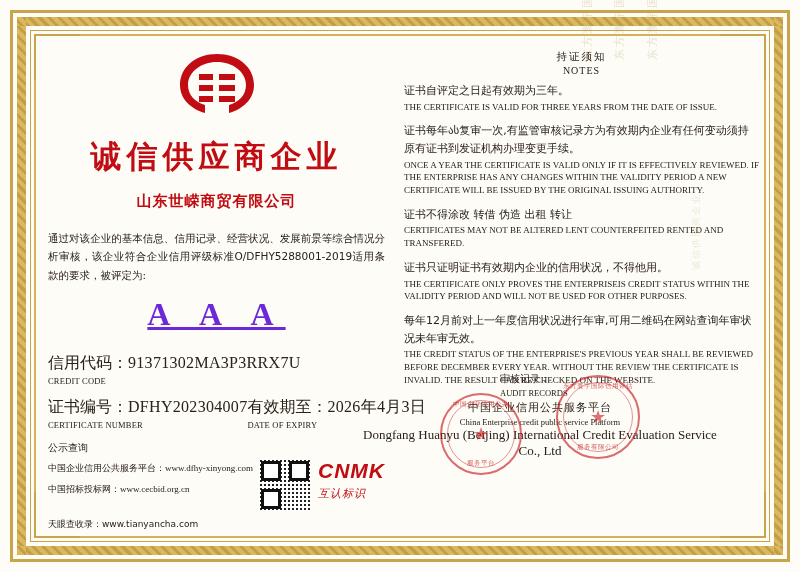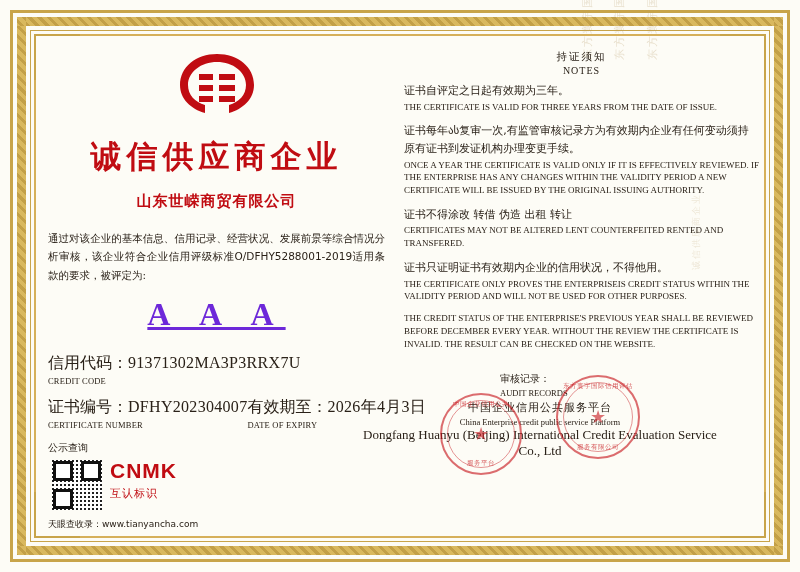--- a/index.html
+++ b/index.html
@@ -213,20 +213,21 @@
     font-family: "DejaVu Sans", sans-serif;
     margin-bottom: 8px;
     white-space: nowrap;
   }
   .pub-line .url { font-family: "Liberation Serif", serif; }
   .qr-area {
     display: flex;
     align-items: flex-start;
     margin-left: 4px;
     margin-top: -2px;
+    font-style: italic;
   }
   .qr {
     width: 50px;
     height: 50px;
     background:
       repeating-linear-gradient(0deg, #111 0 2px, #fff 2px 4px),
       repeating-linear-gradient(90deg, #111 0 2px, #fff 2px 4px);
     background-blend-mode: screen;
     position: relative;
   }
@@ -452,20 +453,28 @@
             <div class="d-cn"><span>有效期至：</span><span class="d-val">2026年4月3日</span></div>
             <div class="d-en">DATE OF EXPIRY</div>
           </div>
         </div>
 
       </div>
 
       <div class="publicity">
         <div class="pub-title">公示查询</div>
         <div class="pub-body">
+          <div class="pub-lines">
+            <div class="pub-line">
+              <span>中国企业信用公共服务平台：</span><span class="url">www.dfhy-xinyong.com</span>
+            </div>
+            <div class="pub-line">
+              <span>中国招标投标网：</span><span class="url">www.cecbid.org.cn</span>
+            </div>
+          </div>
           <div class="qr-area">
             <div class="qr">
                 <span class="qr-dot"></span>
               </div>
             <div class="cnmk">
               <div class="cnmk-text">CNMK</div>
               <div class="cnmk-sub">互认标识</div>
             </div>
           </div>
         </div>
@@ -492,20 +501,21 @@
       </div>
       <div class="note-item">
         <div class="note-cn">证书不得涂改 转借 伪造 出租 转让</div>
         <div class="note-en">CERTIFICATES MAY NOT BE ALTERED LENT COUNTERFEITED RENTED AND TRANSFERED.</div>
       </div>
       <div class="note-item">
         <div class="note-cn">证书只证明证书有效期内企业的信用状况，不得他用。</div>
         <div class="note-en">THE CERTIFICATE ONLY PROVES THE ENTERPRISEIS CREDIT STATUS WITHIN THE VALIDITY PERIOD AND WILL NOT BE USED FOR OTHER PURPOSES.</div>
       </div>
       <div class="note-item">
+        <div class="note-cn">每年12月前对上一年度信用状况进行年审,可用二维码在网站查询年审状况未年审无效。</div>
         <div class="note-en">THE CREDIT STATUS OF THE ENTERPRISE'S PREVIOUS YEAR SHALL BE REVIEWED BEFORE DECEMBER EVERY YEAR. WITHOUT THE REVIEW THE CERTIFICATE IS INVALID. THE RESULT CAN BE CHECKED ON THE WEBSITE.</div>
       </div>
     </div>
 
   </div>
 
   <div class="audit-head">
     <span>审核记录：</span>
     <span class="en">AUDIT RECORDS</span>
   </div>

